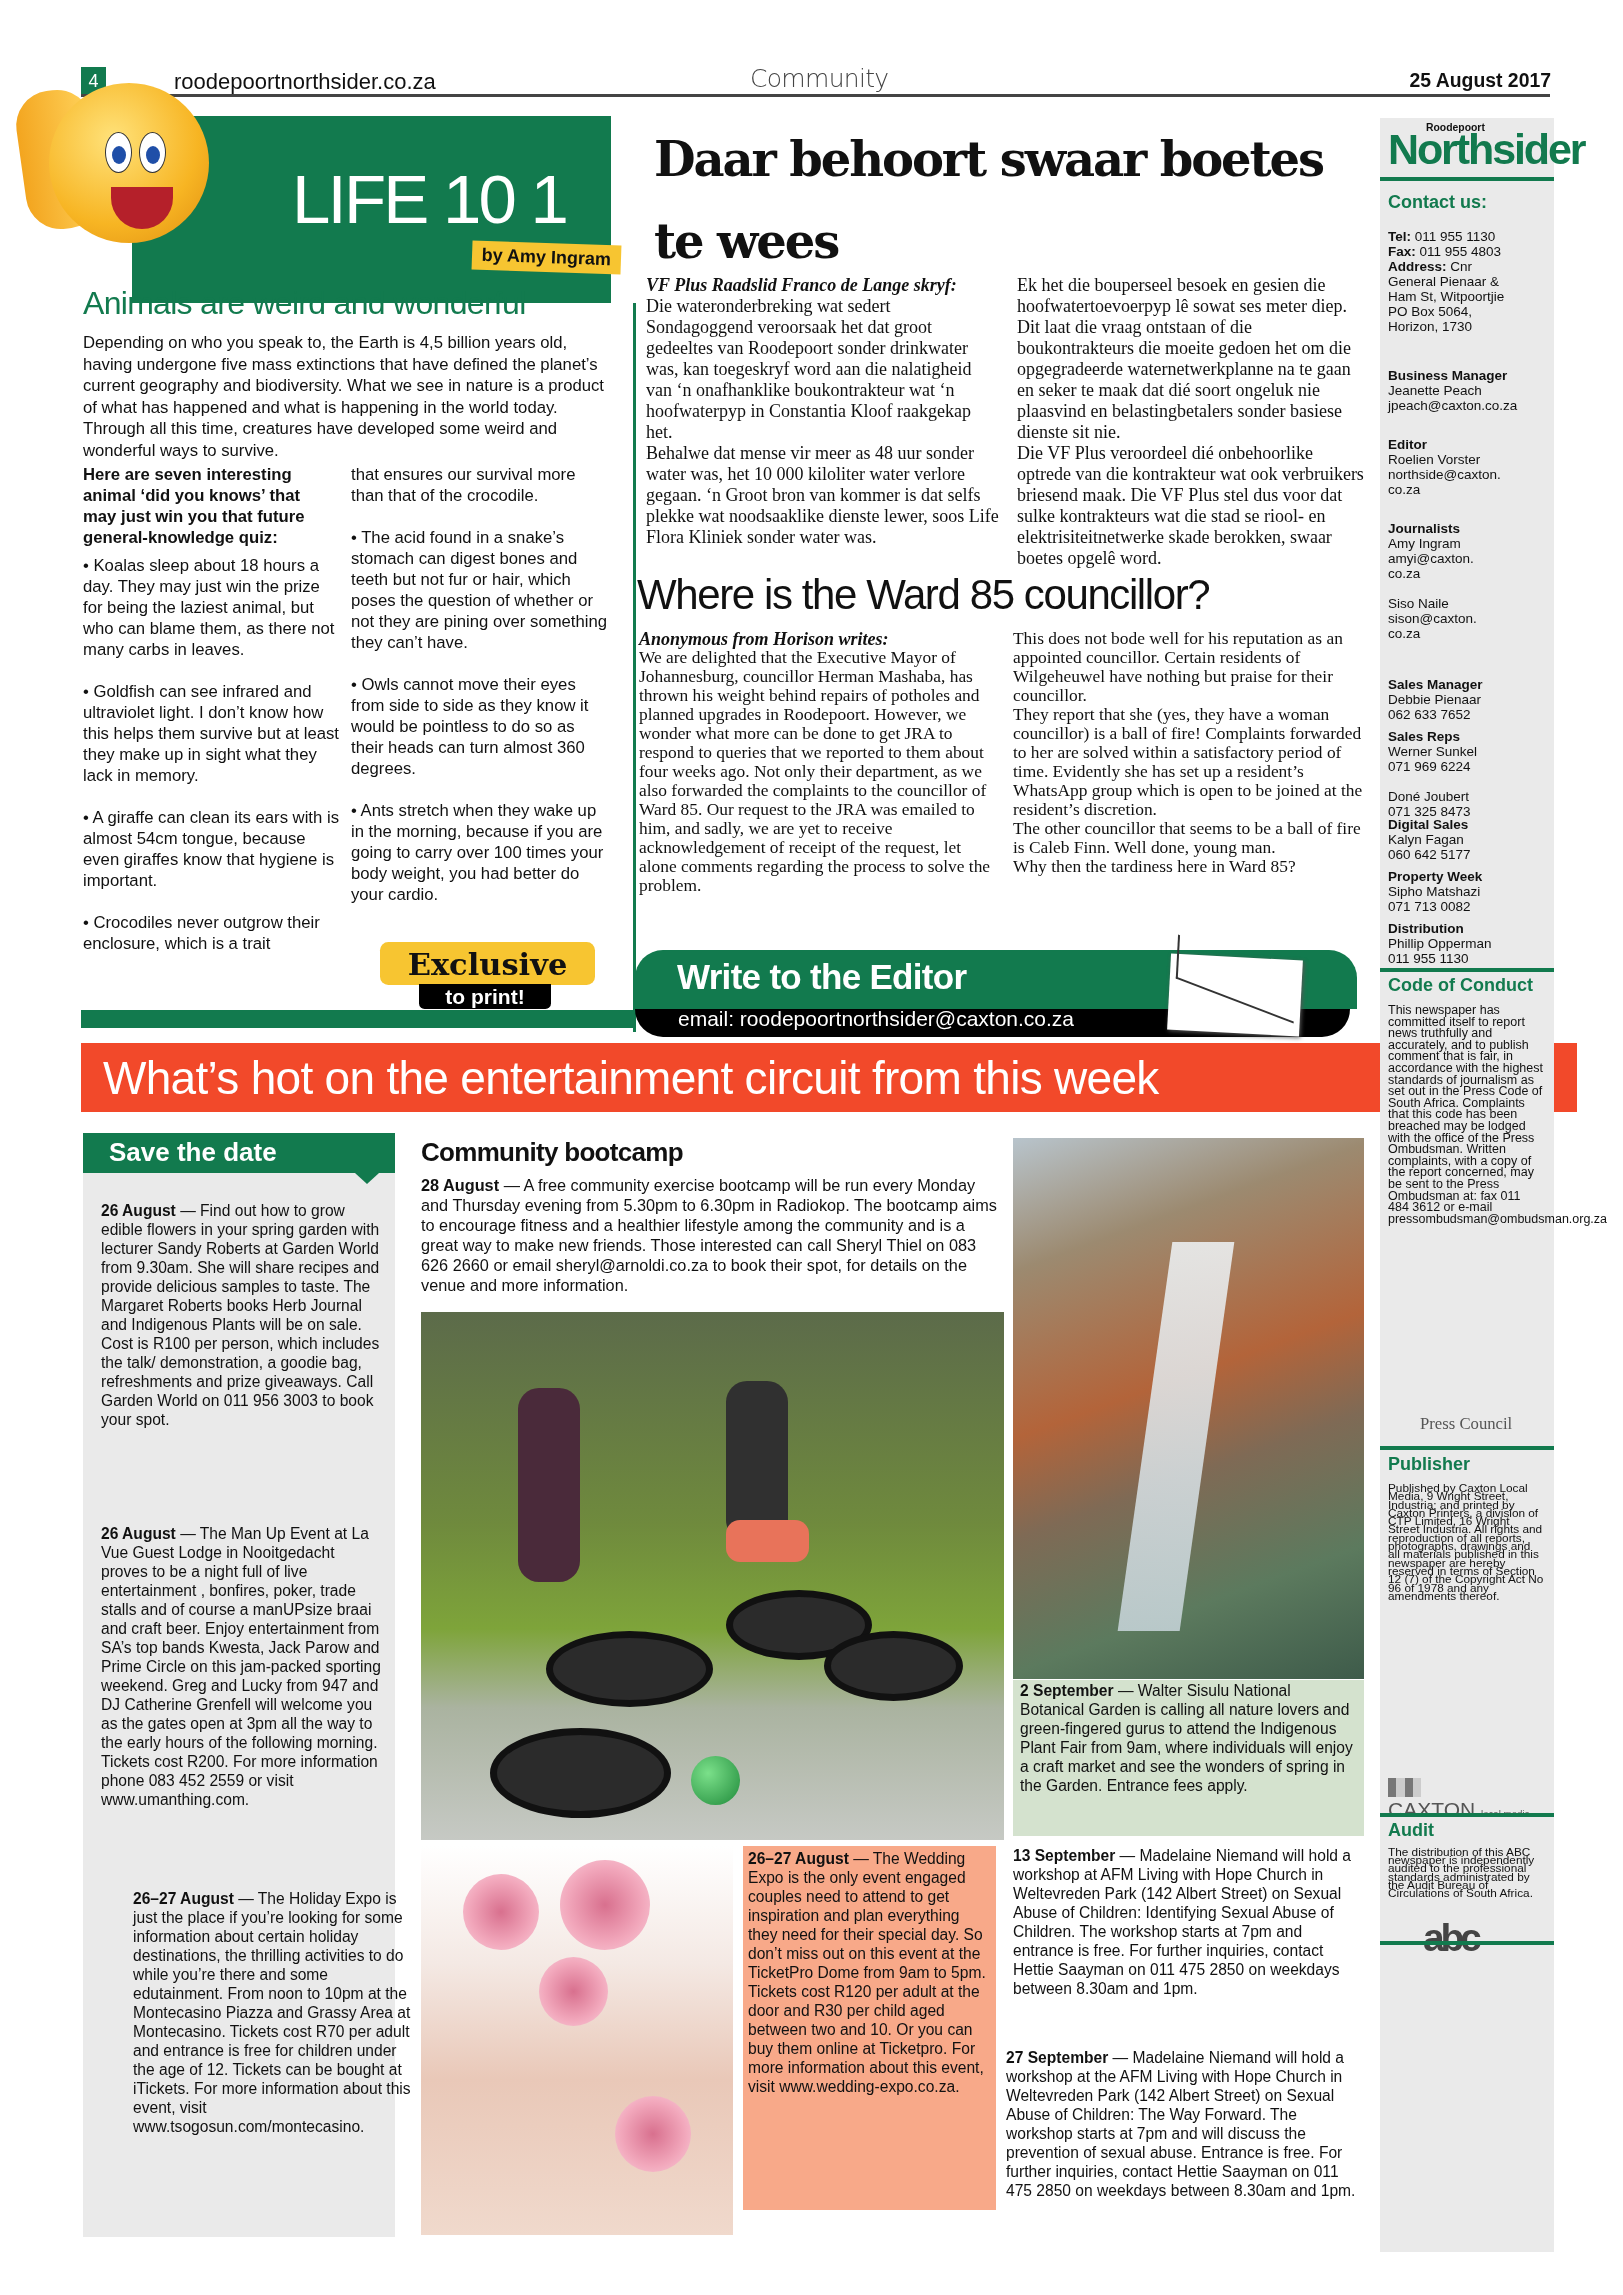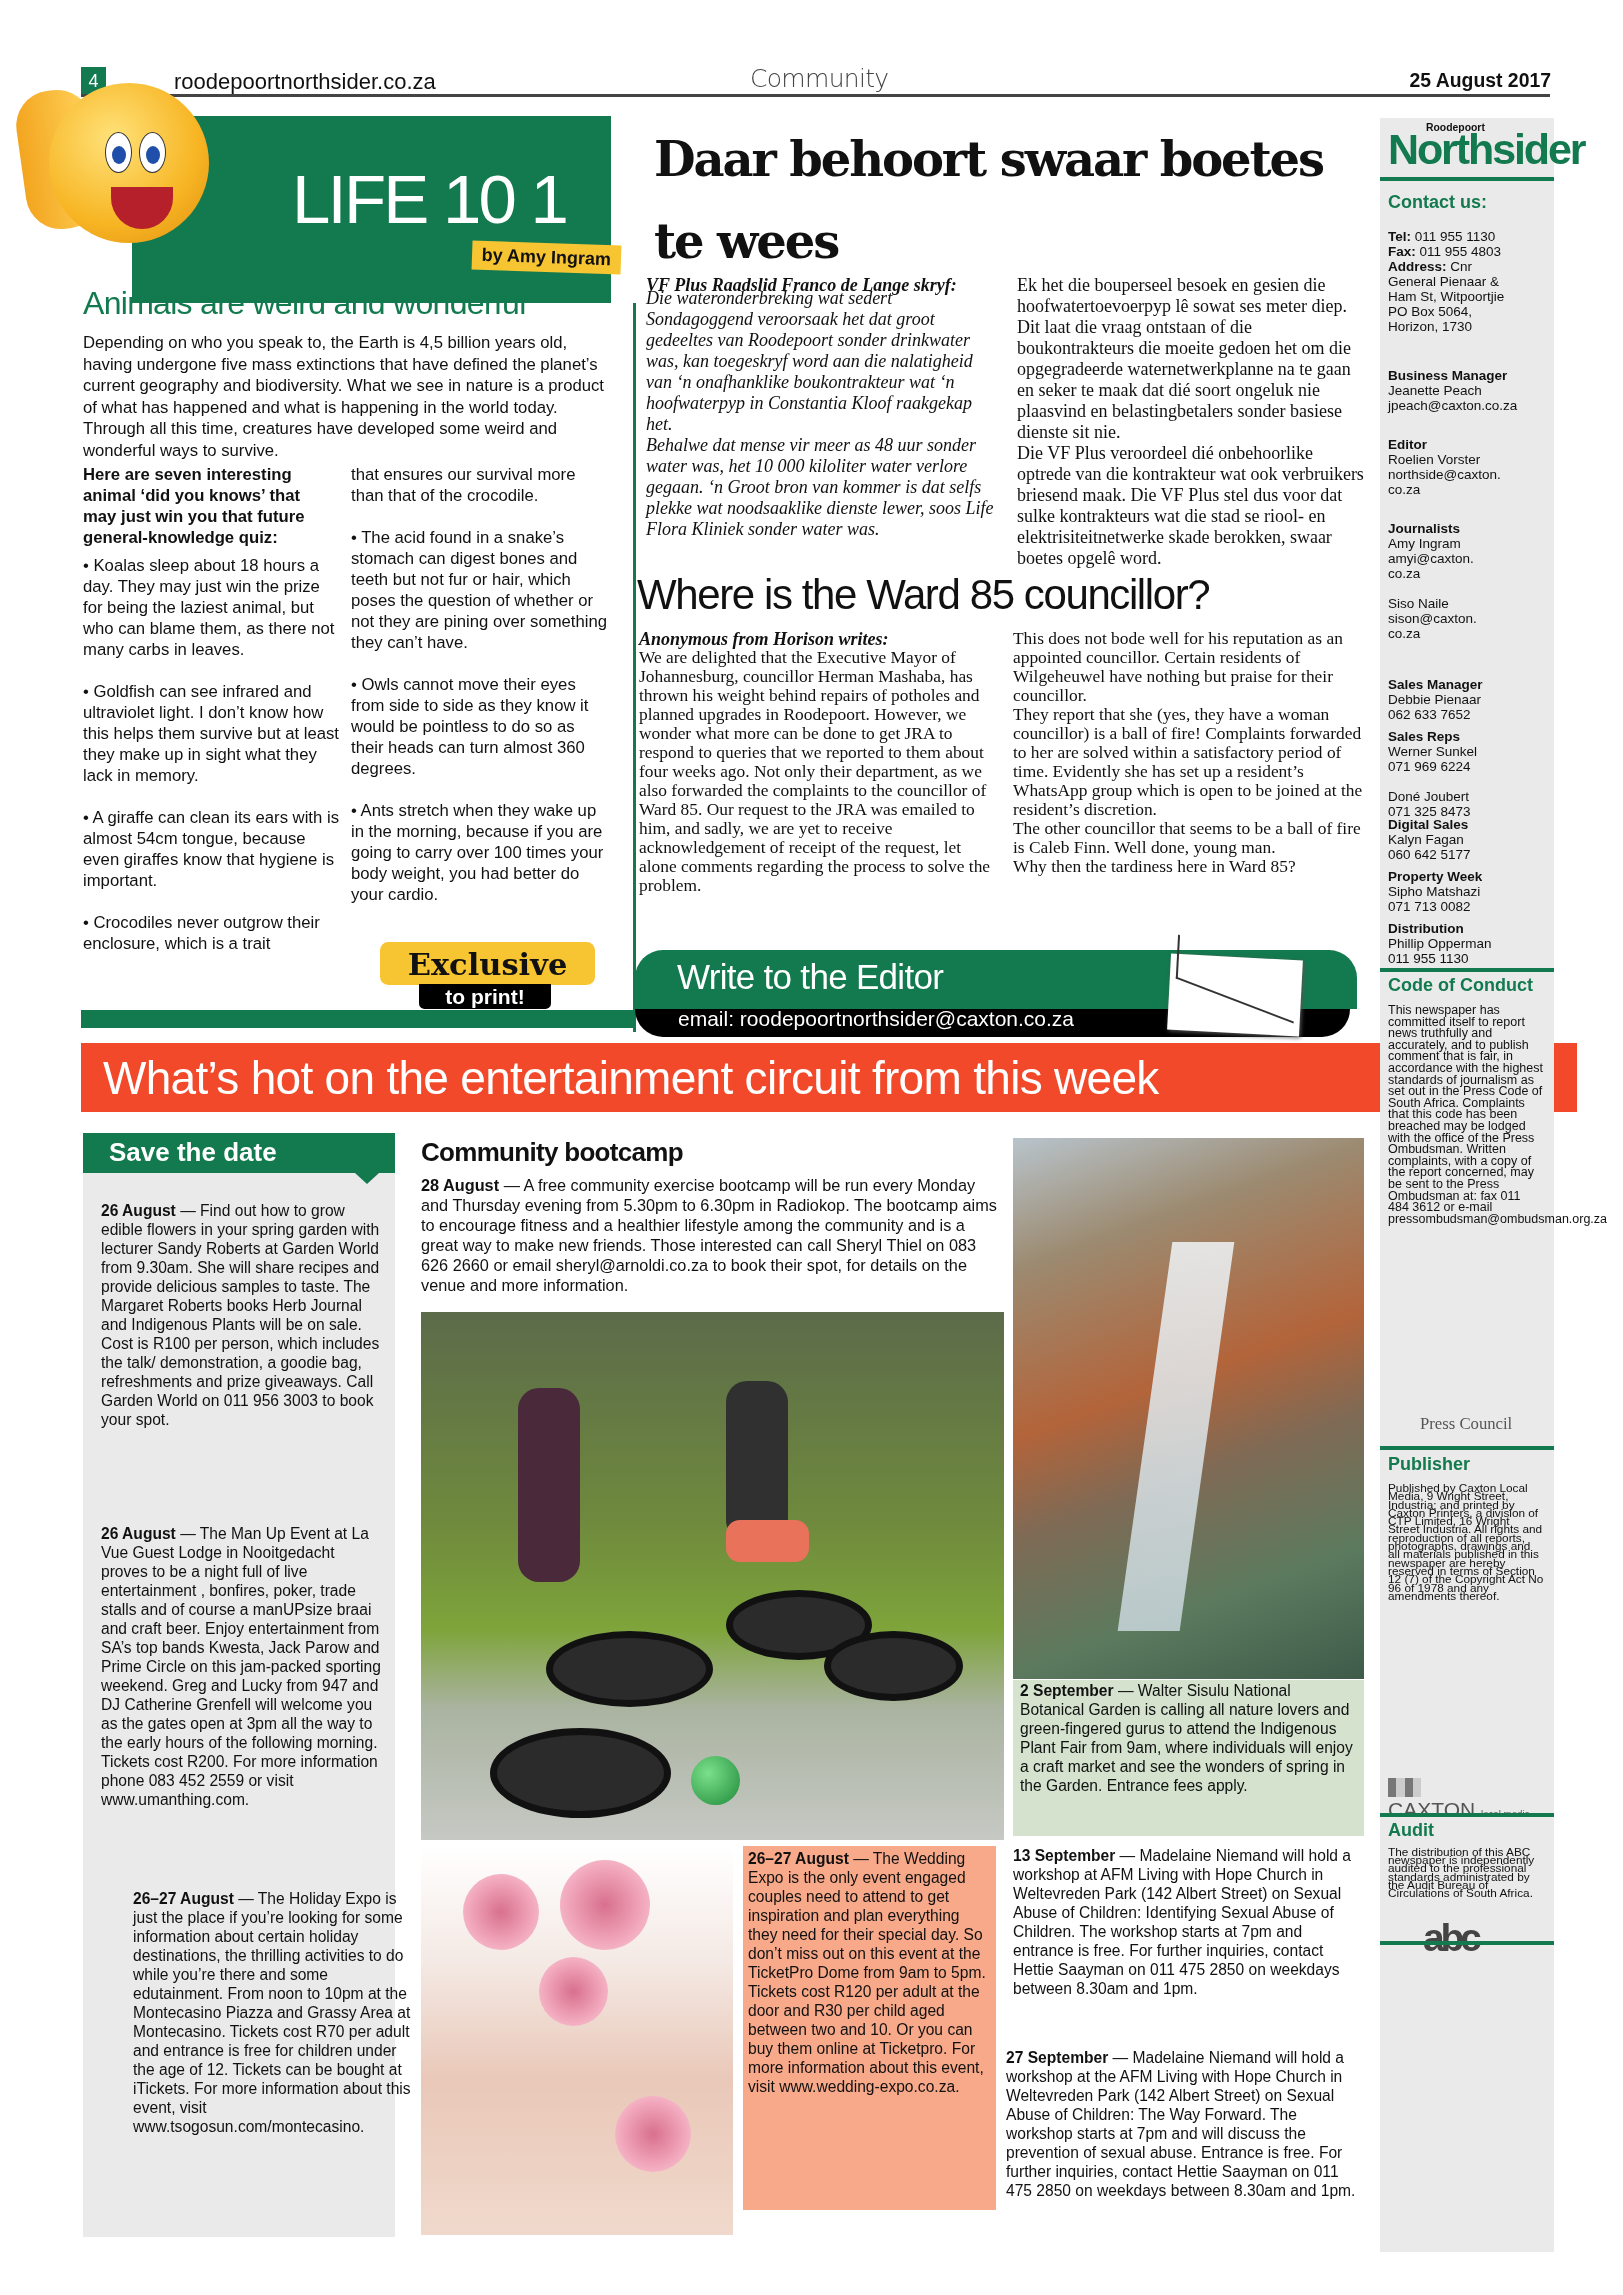--- a/index.html
+++ b/index.html
@@ -30,21 +30,21 @@
   .toprint{left:419px;top:984px;width:132px;height:25px;background:#000;color:#fff;font-weight:bold;font-size:21px;display:flex;align-items:center;justify-content:center;border-radius:0 0 5.6px 5.6px;}
   
   .bighead{left:654px;top:118px;font-family:"DejaVu Serif",serif;font-weight:900;font-size:48px;line-height:82px;letter-spacing:-2.1px;}
   .serif{font-family:"Liberation Serif",serif;font-size:18px;line-height:21px;}
   .ital{font-style:italic;font-weight:bold;}
   .wardhead{left:637px;top:571px;font-size:42px;letter-spacing:-1.4px;font-family:"Liberation Sans",sans-serif;}
   
   .editor{left:635px;top:950px;width:722px;height:81px;}
   .editor .g{position:absolute;left:0;top:0;width:722px;height:59px;background:#127a4e;border-radius:28px 28px 0 0;}
   .editor .k{position:absolute;left:0;top:50px;width:715px;height:37px;background:#000;border-radius:0 0 28px 28px;}
-  .editor .t{position:absolute;left:42px;top:7px;color:#fff;font-size:35px;font-weight:normal;letter-spacing:-0.7px;}
+  .editor .t{position:absolute;left:42px;top:7px;color:#fff;font-size:35px;font-weight:bold;letter-spacing:-0.7px;}
   .editor .e{position:absolute;left:43px;top:57px;color:#fff;font-size:21px;}
   .envelope{position:absolute;left:534px;top:7px;width:132px;height:76px;background:#fff;transform:rotate(3deg);box-shadow:1.4px 1.4px 4.2px #555;}
   .envelope:before{content:"";position:absolute;left:5.6px;top:0;width:118px;height:42px;border-bottom:2.1px solid #333;border-left:2.1px solid #333;transform:skewY(18deg);}
   
   .redbanner{left:81px;top:1043px;width:1496px;height:69px;background:#f2492a;}
   .redbanner span{position:absolute;left:22px;top:8.3px;color:#fff;font-size:46px;letter-spacing:-0.7px;}
   
   .savebox{left:83px;top:1133px;width:312px;height:1104px;background:#eaeaea;}
   .savehead{left:83px;top:1133px;width:312px;height:40px;background:#127a4e;}
   .savehead span{position:absolute;left:26px;top:4.2px;color:#fff;font-weight:bold;font-size:26px;}
@@ -109,21 +109,21 @@
 
 •  Owls cannot move their eyes from side to side as they know it would be pointless to do so as their heads can turn almost 360 degrees.
 
 •  Ants stretch when they wake up in the morning, because if you are going to carry over 100 times your body weight, you had better do your cardio.</div>
 <div class="abs exclusive">Exclusive</div>
 <div class="abs toprint">to print!</div>
 <div class="abs lifebottom"></div>
 
 <div class="abs bighead" style="width:715px;">Daar behoort swaar boetes te wees</div>
 <div class="abs serif ital" style="left:646px;top:275px;">VF Plus Raadslid Franco de Lange skryf:</div>
-<div class="abs serif" style="left:646px;top:288px;width:354px;white-space:pre-line;font-style:italic;">    Die wateronderbreking wat sedert Sondagoggend veroorsaak het dat groot gedeeltes van Roodepoort sonder drinkwater was, kan toegeskryf word aan die nalatigheid van ‘n onafhanklike boukontrakteur wat ‘n hoofwaterpyp in Constantia Kloof raakgekap het.
+<div class="abs serif" style="left:646px;top:296px;width:354px;white-space:pre-line;">    Die wateronderbreking wat sedert Sondagoggend veroorsaak het dat groot gedeeltes van Roodepoort sonder drinkwater was, kan toegeskryf word aan die nalatigheid van ‘n onafhanklike boukontrakteur wat ‘n hoofwaterpyp in Constantia Kloof raakgekap het.
     Behalwe dat mense vir meer as 48 uur sonder water was, het 10 000 kiloliter water verlore gegaan. ‘n Groot bron van kommer is dat selfs plekke wat noodsaaklike dienste lewer, soos Life Flora Kliniek sonder water was.</div>
 <div class="abs serif" style="left:1017px;top:275px;width:351px;white-space:pre-line;">    Ek het die bouperseel besoek en gesien die hoofwatertoevoerpyp lê sowat ses meter diep. Dit laat die vraag ontstaan of die boukontrakteurs die moeite gedoen het om die opgegradeerde waternetwerkplanne na te gaan en seker te maak dat dié soort ongeluk nie plaasvind en belastingbetalers sonder basiese dienste sit nie.
     Die VF Plus veroordeel dié onbehoorlike optrede van die kontrakteur wat ook verbruikers briesend maak. Die VF Plus stel dus voor dat sulke kontrakteurs wat die stad se riool- en elektrisiteitnetwerke skade berokken, swaar boetes opgelê word.</div>
 
 <div class="abs wardhead">Where is the Ward 85 councillor?</div>
 <div class="abs serif ital" style="left:639px;top:629px;">Anonymous from Horison writes:</div>
 <div class="abs serif" style="left:639px;top:648px;width:354px;white-space:pre-line;font-size:17.4px;line-height:19px;">    We are delighted that the Executive Mayor of Johannesburg, councillor Herman Mashaba, has thrown his weight behind repairs of potholes and planned upgrades in Roodepoort. However, we wonder what more can be done to get JRA to respond to queries that we reported to them about four weeks ago. Not only their department, as we also forwarded the complaints to the councillor of Ward 85. Our request to the JRA was emailed to him, and sadly, we are yet to receive acknowledgement of receipt of the request, let alone comments regarding the process to solve the problem.</div>
 <div class="abs serif" style="left:1013px;top:629px;width:354px;white-space:pre-line;font-size:17.4px;line-height:19px;">    This does not bode well for his reputation as an appointed councillor. Certain residents of Wilgeheuwel have nothing but praise for their councillor.
     They report that she (yes, they have a woman councillor) is a ball of fire! Complaints forwarded to her are solved within a satisfactory period of time. Evidently she has set up a resident’s WhatsApp group which is open to be joined at the resident’s discretion.
     The other councillor that seems to be a ball of fire is Caleb Finn. Well done, young man.

